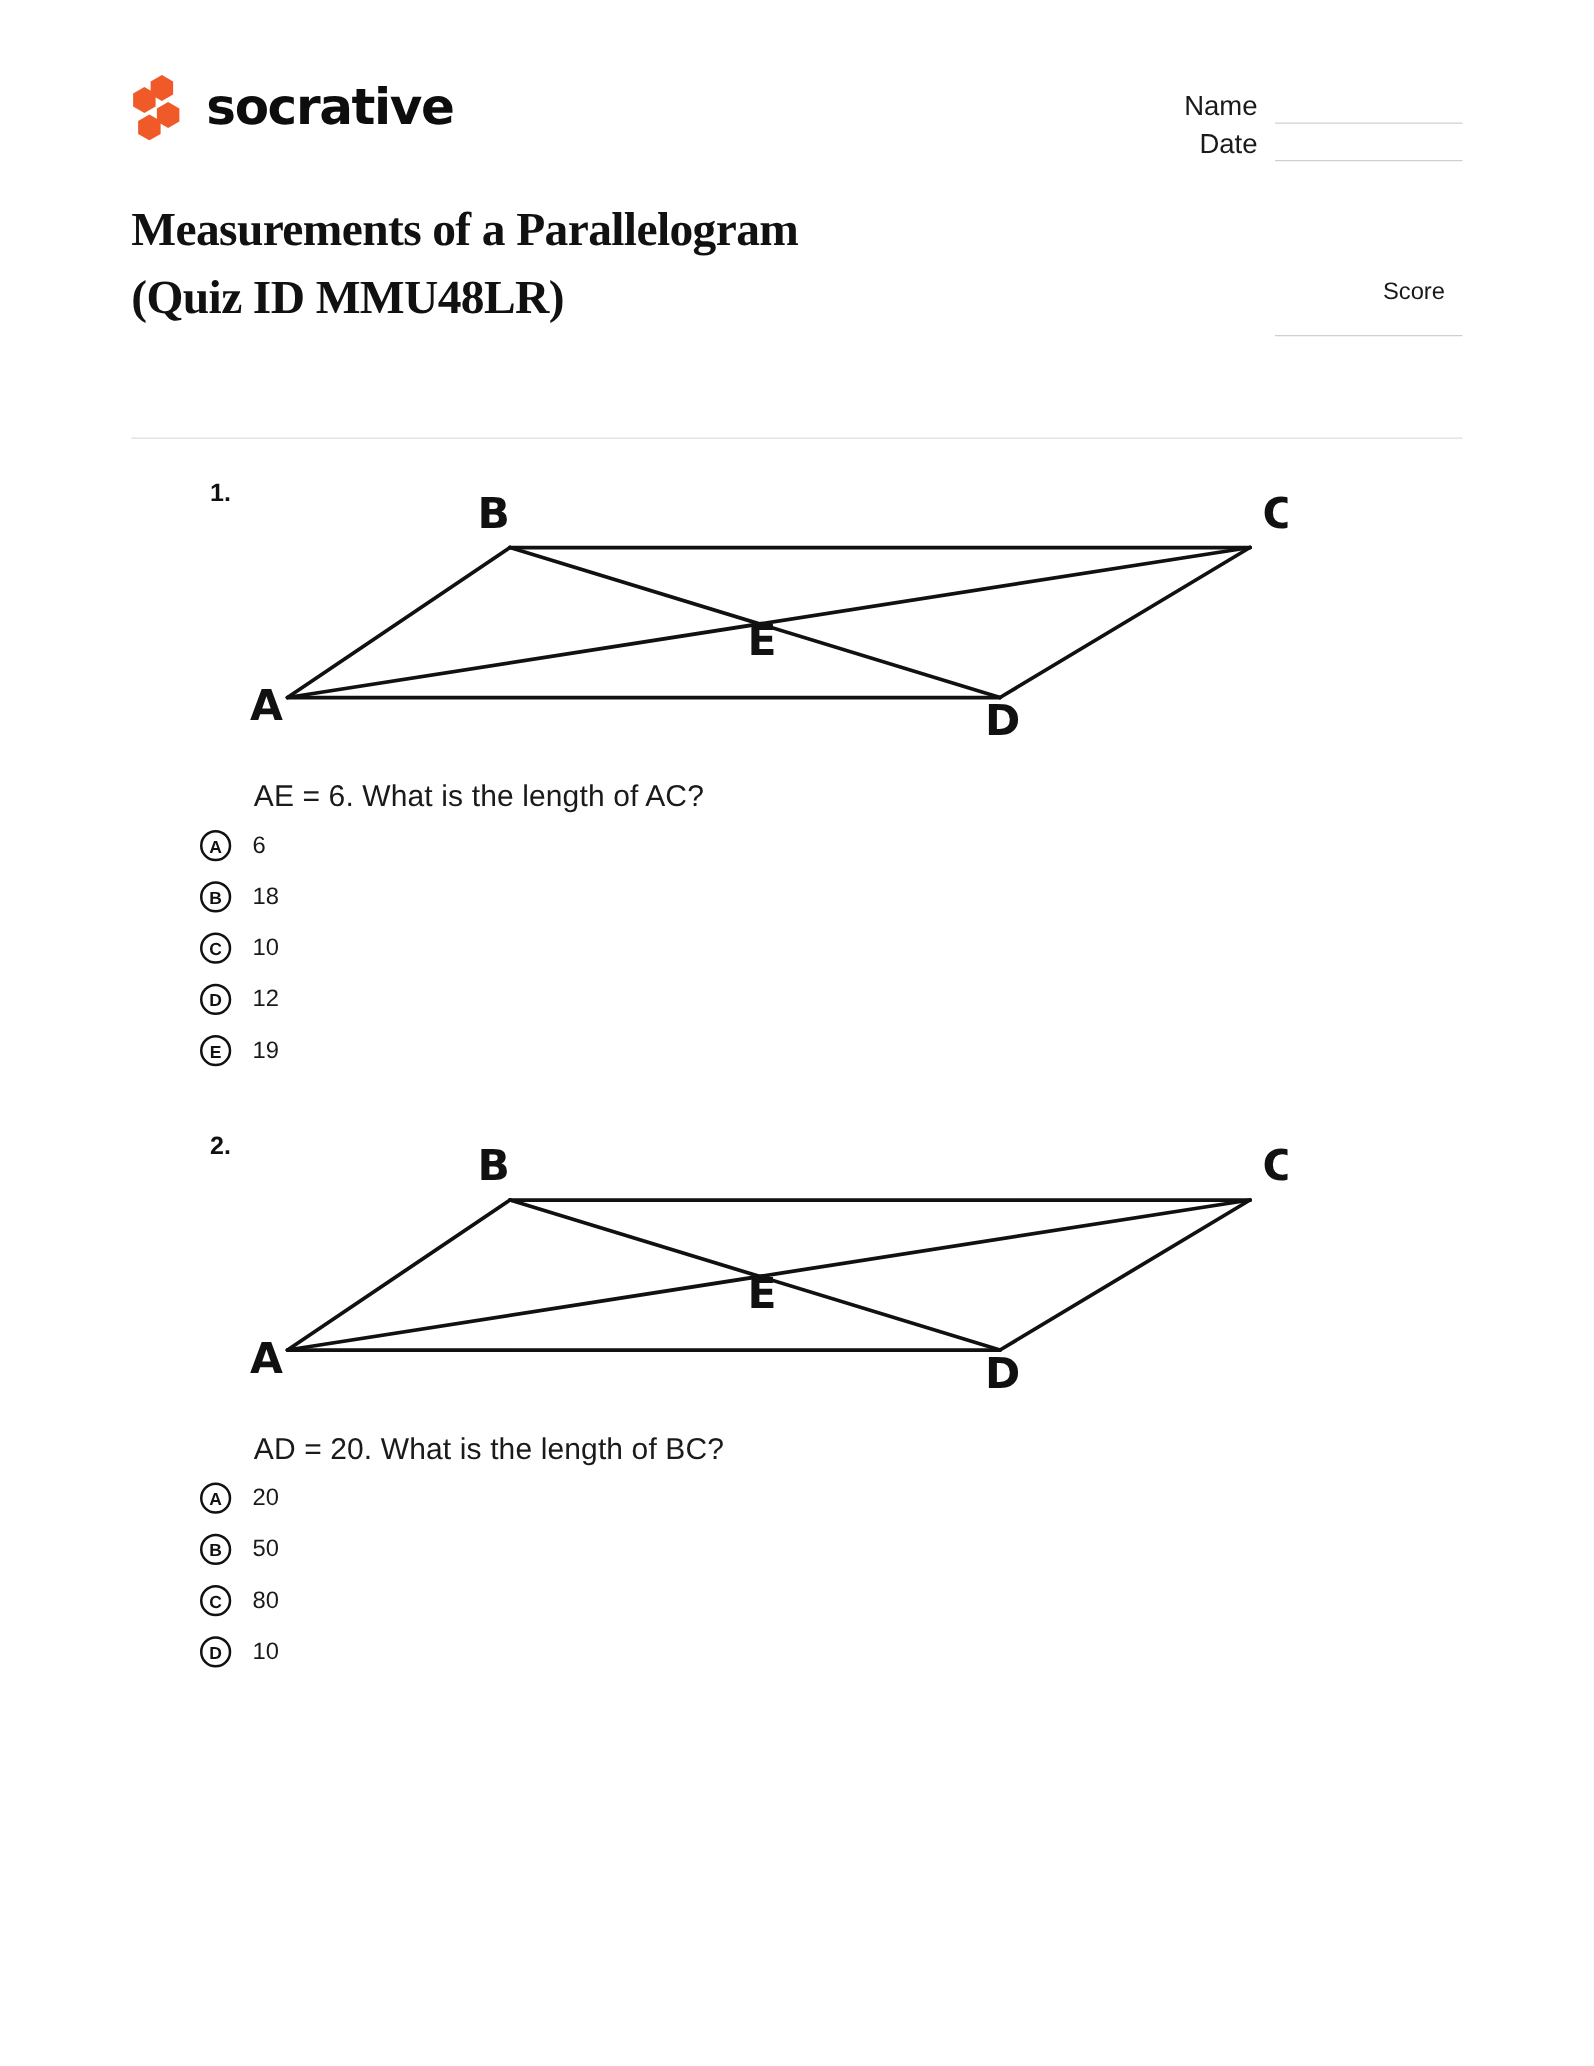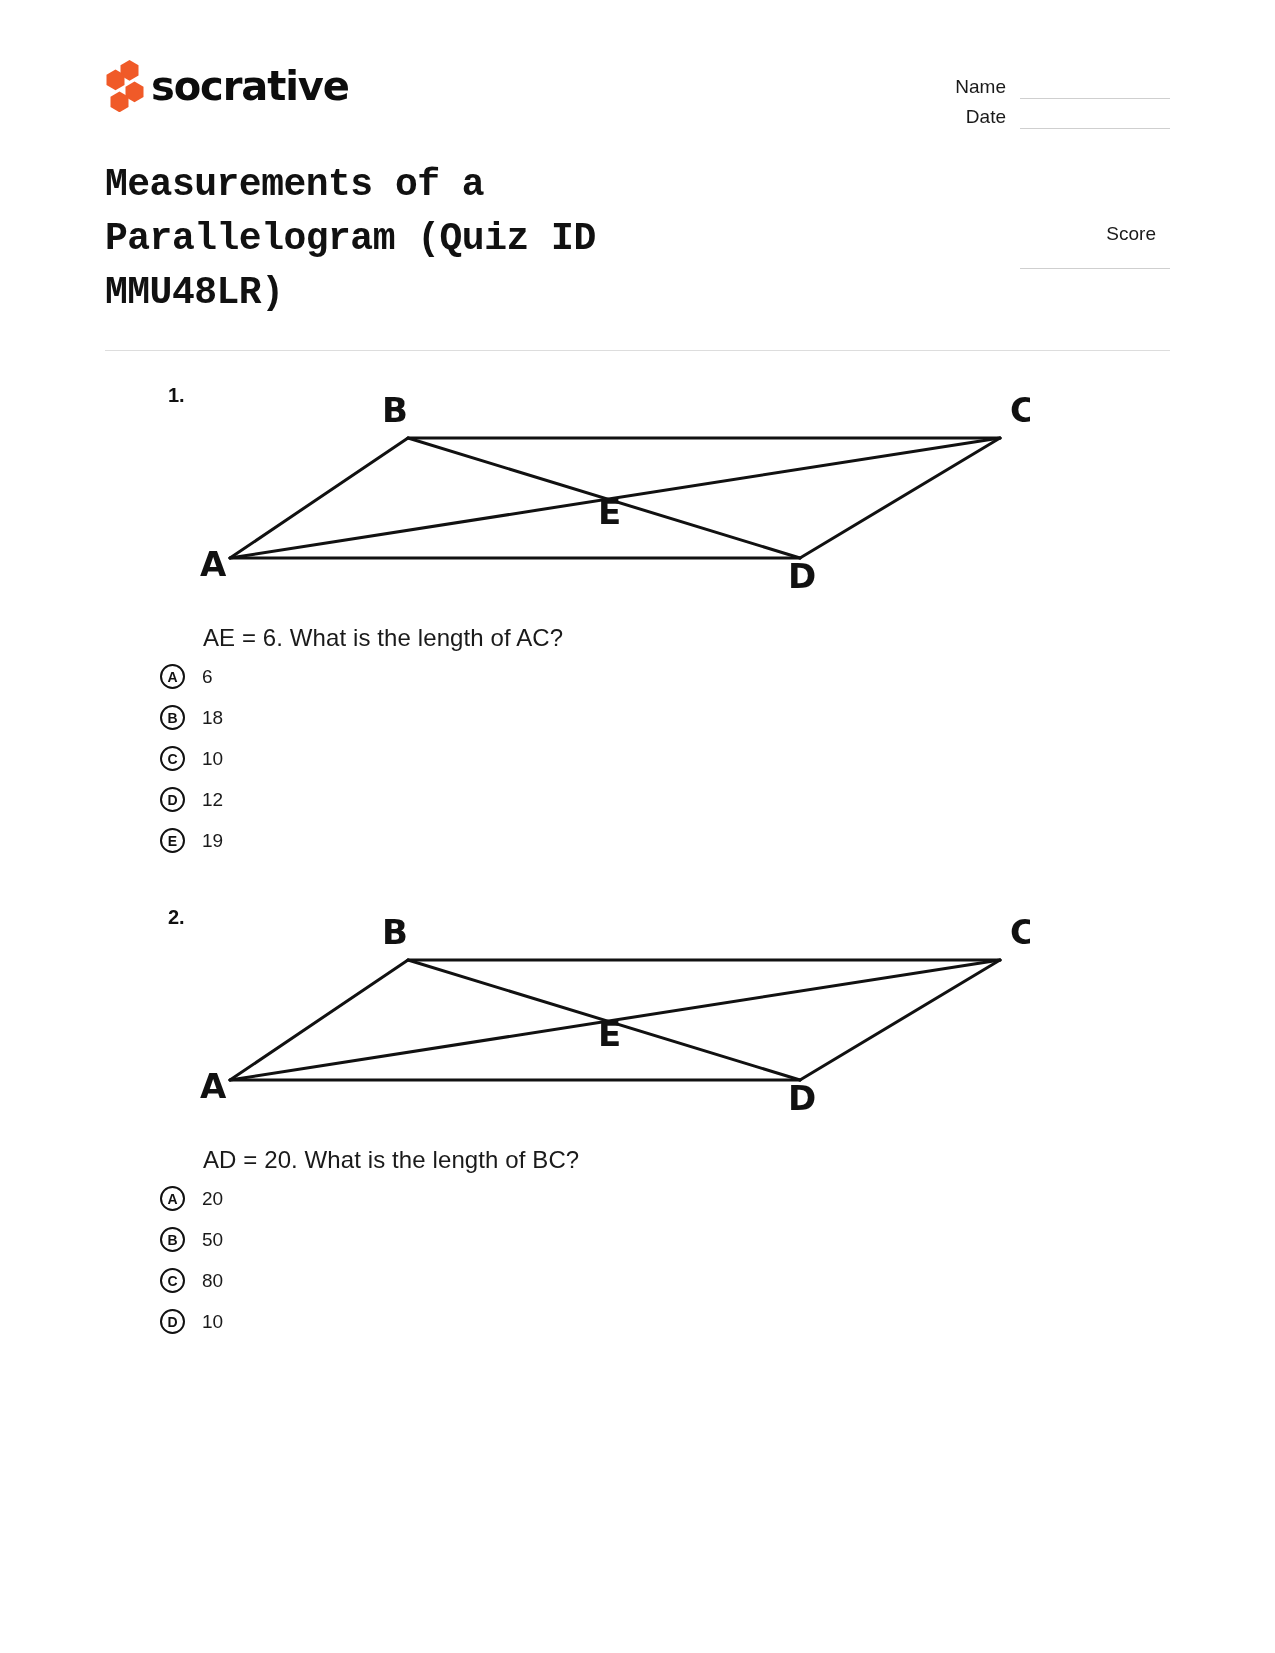--- a/index.html
+++ b/index.html
@@ -30,20 +30,21 @@
     top: 55px;
     right: 105px;
     height: 90px;
   }
   .brand {
     position: absolute;
     left: 0;
     top: 5px;
     display: flex;
     align-items: center;
+    gap: 14px;
   }
   .brand-mark {
     width: 46px;
     height: 52px;
     display: block;
   }
   .brand-name {
     font-family: "DejaVu Sans", sans-serif;
     font-size: 40px;
     font-weight: 700;
@@ -58,40 +59,40 @@
     top: 14px;
     width: 260px;
   }
   .meta-row {
     display: flex;
     align-items: flex-end;
     justify-content: flex-end;
     height: 30px;
   }
   .meta-label {
-    font-size: 19px;
+    font-size: 22px;
     color: #1a1a1a;
     margin-right: 14px;
     line-height: 1;
     padding-bottom: 3px;
     white-space: nowrap;
   }
   .meta-line {
     width: 150px;
     border-bottom: 1px solid #cfcfcf;
     height: 22px;
   }
 
   
   .title {
     position: absolute;
     left: 105px;
     top: 158px;
     width: 560px;
-    font-family: Liberation Mono, monospace;
+    font-family: Liberation Serif, serif;
     font-size: 38px;
     font-weight: 700;
     line-height: 1.42;
     letter-spacing: -0.5px;
     color: #111111;
   }
 
   .score-row {
     position: absolute;
     right: 105px;

